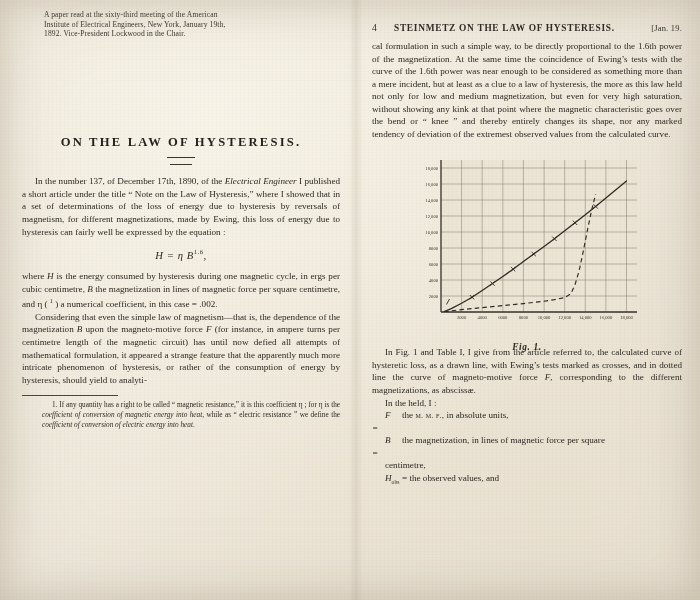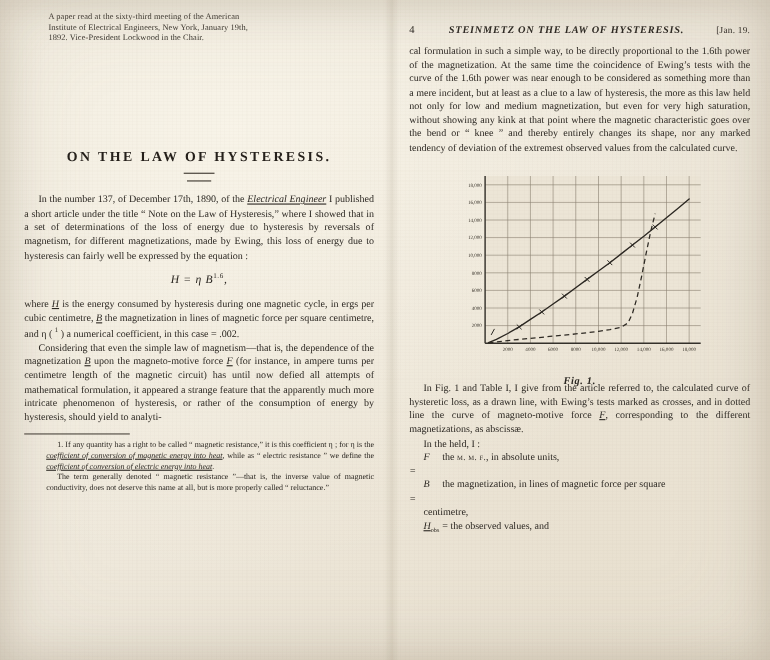--- a/index.html
+++ b/index.html
@@ -21,37 +21,37 @@
   .colR{left:372px;top:6px;width:310px;height:588px;}
 
   
   .headnote{font-size:7.6px;line-height:9.6px;letter-spacing:.1px;
             width:185px;margin:4px 0 0 22px;color:#35302a;}
 
   
   .runhead{display:flex;align-items:baseline;font-size:9.6px;letter-spacing:.25px;
            margin:16px 0 0 0;color:#2b2722;}
   .runhead .pnum{font-weight:400;width:22px;}
-  .runhead .rtitle{flex:1;text-align:center;font-style:italic;font-weight:700;
+  .runhead .rtitle{flex:1;text-align:left;font-weight:700;
                    letter-spacing:.7px;font-size:9.4px;}
   .runhead .rdate{width:46px;text-align:right;font-size:8.4px;font-style:normal;}
 
   
   .title{text-align:center;font-size:12.6px;letter-spacing:2.2px;font-weight:700;
          margin:96px 0 0 0;color:#241f1a;}
   .rule{width:28px;height:1.4px;background:#3a342c;margin:7px auto 0 auto;}
   .byline{text-align:center;font-size:7.6px;letter-spacing:1.3px;margin:16px 0 0 0;}
   .rule2{width:22px;height:1.2px;background:#3a342c;margin:6px auto 0 auto;}
 
   
   .body{font-size:9.15px;line-height:12.55px;text-align:justify;
         margin-top:10px;color:#2b2722;}
   .body p{margin:0;text-indent:13px;}
   .body p.noind{text-indent:0;}
-  i{font-style:italic;text-decoration:underline;}
+  i{font-style:italic;}
   .eq{text-align:center;font-style:italic;font-size:10.6px;margin:8px 0 8px 0;letter-spacing:.6px;}
   .eq sup{font-size:6.4px;font-style:normal;}
   .sup{font-size:6.2px;vertical-align:super;}
 
   
   .fnrule{width:96px;height:1px;background:#4a443c;margin:9px 0 5px 0;}
   .footnote{font-size:7.25px;line-height:9.75px;text-align:justify;margin-left:20px;}
   .footnote p{margin:0;text-indent:10px;}
 
   
@@ -97,21 +97,20 @@
       <div class="eq"><span>H = η B</span><sup>1.6</sup><span>,</span></div>
 
       <p class="noind"><span>where </span><i>H</i><span> is the energy consumed by hysteresis during one magnetic cycle, in ergs per cubic centimetre, </span><i>B</i><span> the magnetization in lines of magnetic force per square centimetre, and η ( </span><span class="sup">1</span><span> ) a numerical coefficient, in this case = .002.</span></p>
 
       <p><span>Considering that even the simple law of magnetism—that is, the dependence of the magnetization </span><i>B</i><span> upon the magneto-motive force </span><i>F</i><span> (for instance, in ampere turns per centimetre length of the magnetic circuit) has until now defied all attempts of mathematical formulation, it appeared a strange feature that the apparently much more intricate phenomenon of hysteresis, or rather of the consumption of energy by hysteresis, should yield to analyti-</span></p>
     </div>
 
     <div class="fnrule"></div>
     <div class="footnote">
       <p><span>1. If any quantity has a right to be called “ magnetic resistance,” it is this coefficient η ; for η is the </span><i>coefficient of conversion of magnetic energy into heat</i><span>, while as “ electric resistance ” we define the </span><i>coefficient of conversion of electric energy into heat</i><span>.</span></p>
-      <p>The term generally denoted “ magnetic resistance ”—that is, the inverse value of magnetic conductivity, does not deserve this name at all, but is more properly called “ reluctance.”</p>
     </div>
   </div>
 
   <div class="col colR">
 
     <div class="runhead">
       <span class="pnum">4</span>
       <span class="rtitle">STEINMETZ ON THE LAW OF HYSTERESIS.</span>
       <span class="rdate">[Jan. 19.</span>
     </div>

